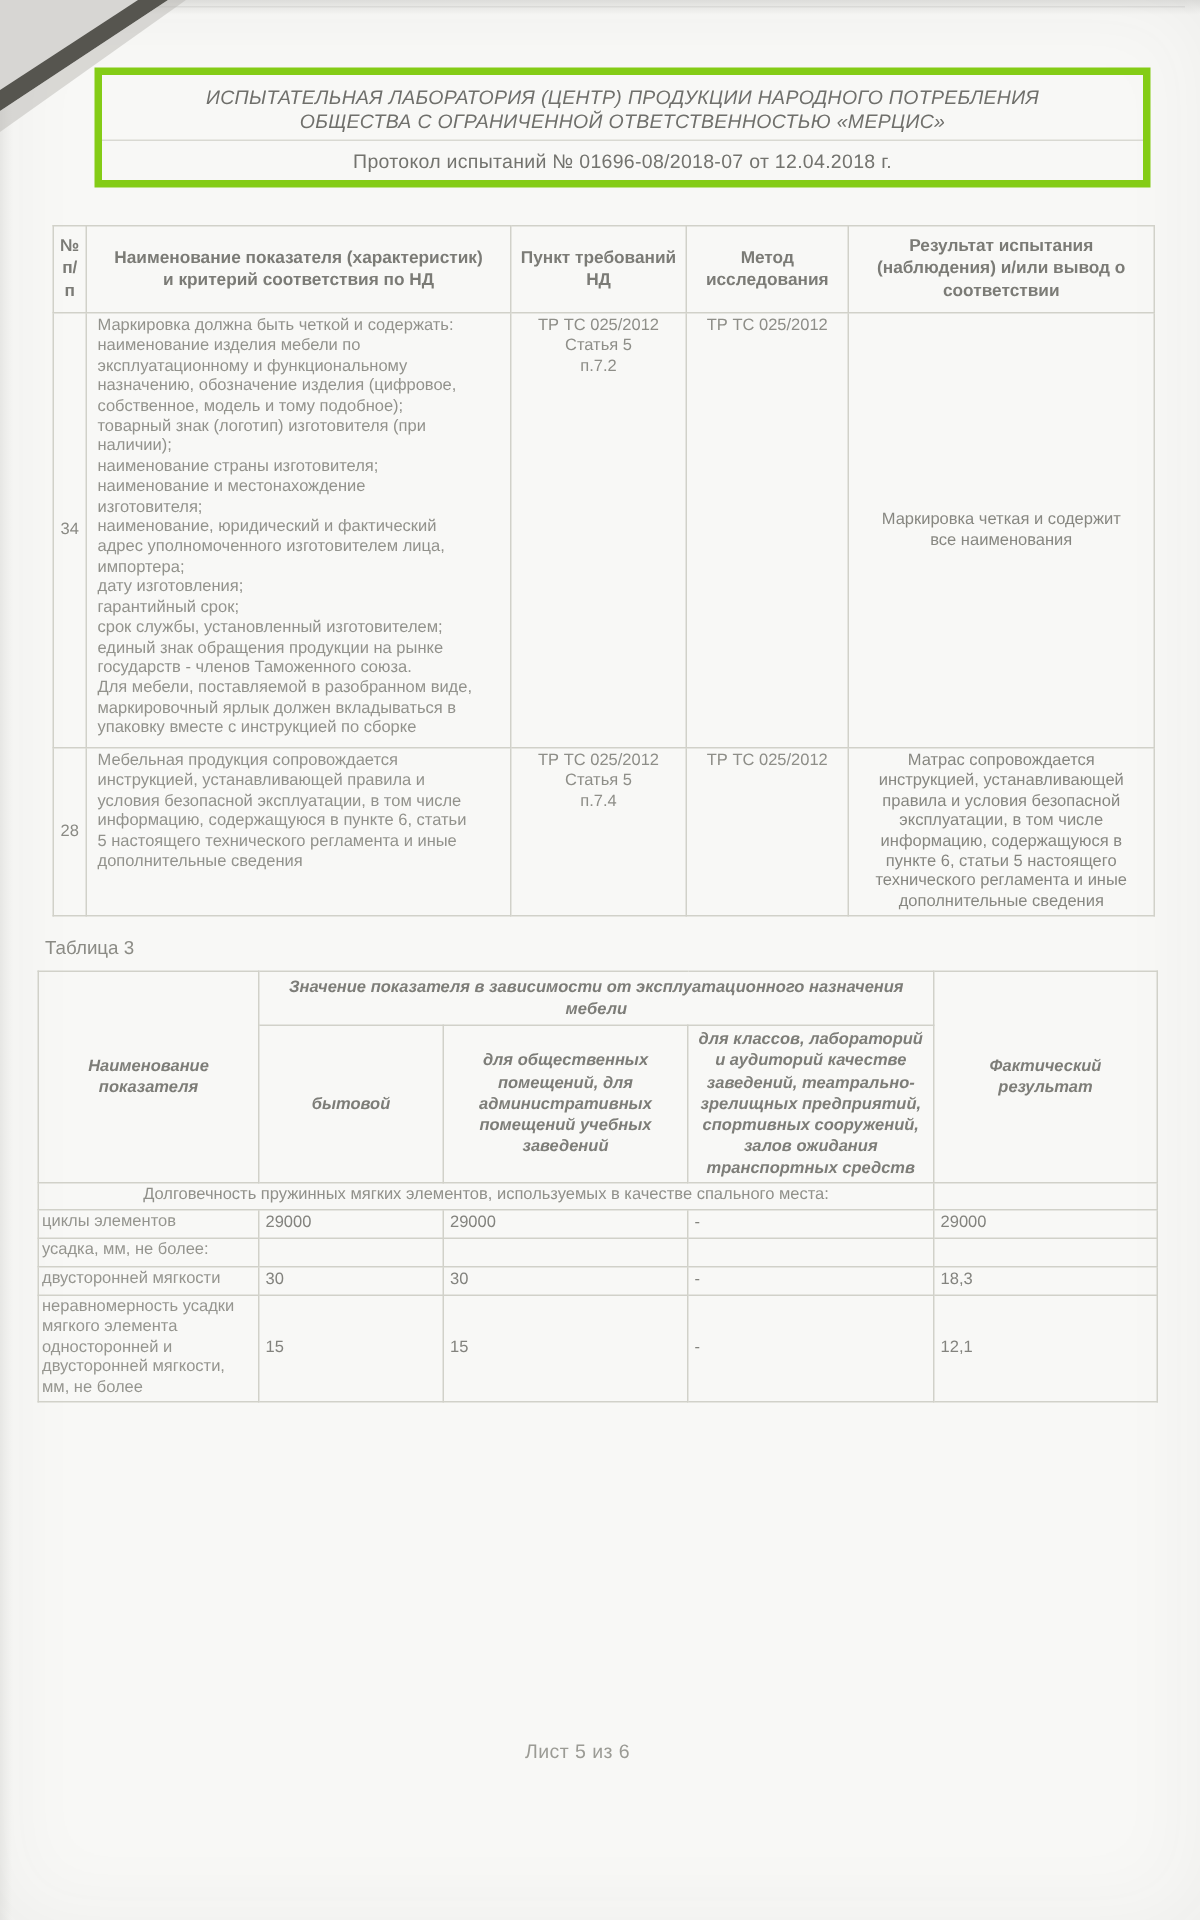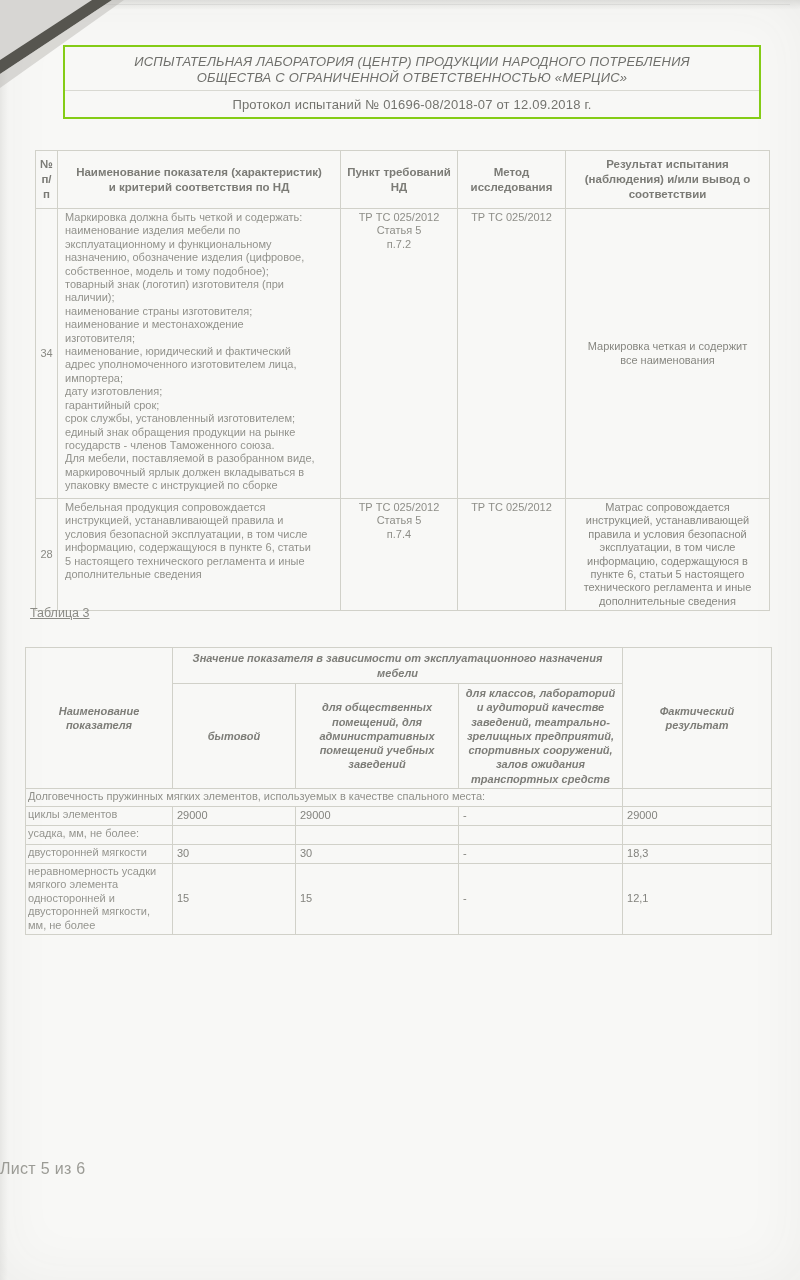--- a/index.html
+++ b/index.html
@@ -13,21 +13,21 @@
     background:linear-gradient(180deg, rgba(120,120,115,0.18), rgba(120,120,115,0)); }
   .edge-left { position:absolute; top:0; left:0; width:8px; height:1280px;
     background:linear-gradient(90deg, rgba(120,120,115,0.10), rgba(120,120,115,0)); }
   .scan-line { position:absolute; top:4px; left:70px; width:720px; height:1px;
     background:rgba(100,100,95,0.10); }
   .corner-fold { position:absolute; top:0; left:0; }
 
   
   .header-box {
     position:absolute; left:63px; top:45px; width:694px;
-    border:2px solid #84cc16; background:transparent;
+    border:5px solid #84cc16; background:transparent;
   }
   .hb-top { padding:7px 10px 5px 10px; border-bottom:1px solid #d9d9d2; }
   .hb-line { font-style:italic; font-size:13px; line-height:15.5px;
     color:#6f6f6b; text-align:center; letter-spacing:0.2px; }
   .hb-prot { height:26px; display:flex; align-items:center; justify-content:center;
     font-size:13px; color:#73736e; letter-spacing:0.2px; }
 
   
   table { border-collapse:collapse; table-layout:fixed; }
   td, th { border:1px solid #d1d1c9; white-space:pre-line;
@@ -39,33 +39,33 @@
   .mid { vertical-align:middle; }
   .num { text-align:center; vertical-align:middle; color:#8a8a84; }
 
   .t1 { position:absolute; left:35px; top:150px; width:735px; }
   .t1 .hrow { height:58px; }
   .t1 .r34 { height:290px; }
   .t1 .r35 { height:108px; }
   .t1 .name { padding-left:7px; color:#92928c; }
   .t1 .res { color:#878781; }
 
-  .t3-label { position:absolute; left:30px; top:606px; font-size:12.5px; color:#8b8b85;text-decoration:underline; }
+  .t3-label { position:absolute; left:30px; top:625px; font-size:12.5px; color:#8b8b85; }
   .t3 { position:absolute; left:25px; top:647px; width:747px; }
   .t3 .h1 { height:36px; }
   .t3 .h2 { height:90px; }
   .t3 th { font-weight:bold; font-size:11px; color:#7d7d78;font-style:italic; }
-  .t3 .section td { height:15px; text-align:left; padding:1px 2px; color:#90908a; }
+  .t3 .section td { height:15px; text-align:center; padding:1px 2px; color:#90908a; }
   .t3 .drow td { height:14px; }
   .t3 .lastrow td { height:66px; }
   .t3 .lbl { text-align:left; padding:1px 2px; color:#95958f; }
   .t3 .val { text-align:left; vertical-align:middle; color:#83837e; }
 
   .footer { position:absolute; top:1160px; left:0; width:770px;
-    text-align:left; font-size:16px; color:#9b9b95; letter-spacing:0.3px; }
+    text-align:center; font-size:13px; color:#9b9b95; letter-spacing:0.3px; }
 </style>
 </head>
 <body>
 
 <div class="page">
 
   <div class="edge-top"></div>
   <div class="edge-left"></div>
   <div class="scan-line"></div>
 
@@ -73,21 +73,21 @@
     <polygon points="0,0 92,0 0,60" fill="#d7d6d3"></polygon>
     <polygon points="92,0 112,0 0,74 0,60" fill="#56554f"></polygon>
     <polygon points="112,0 124,0 0,88 0,74" fill="#b3b2ae" opacity="0.45"></polygon>
   </svg>
 
   <div class="header-box">
     <div class="hb-top">
       <div class="hb-line">ИСПЫТАТЕЛЬНАЯ ЛАБОРАТОРИЯ (ЦЕНТР) ПРОДУКЦИИ НАРОДНОГО ПОТРЕБЛЕНИЯ</div>
       <div class="hb-line">ОБЩЕСТВА С ОГРАНИЧЕННОЙ ОТВЕТСТВЕННОСТЬЮ «МЕРЦИС»</div>
     </div>
-    <div class="hb-prot">Протокол испытаний № 01696-08/2018-07 от 12.09.2018 г.</div>
+    <div class="hb-prot">Протокол испытаний № 01696-08/2018-07 от 12.04.2018 г.</div>
   </div>
 
   <table class="t1">
     <colgroup>
       <col style="width:22px">
         <col style="width:283px">
         <col style="width:117px">
       <col style="width:108px">
         <col>
     </colgroup>

